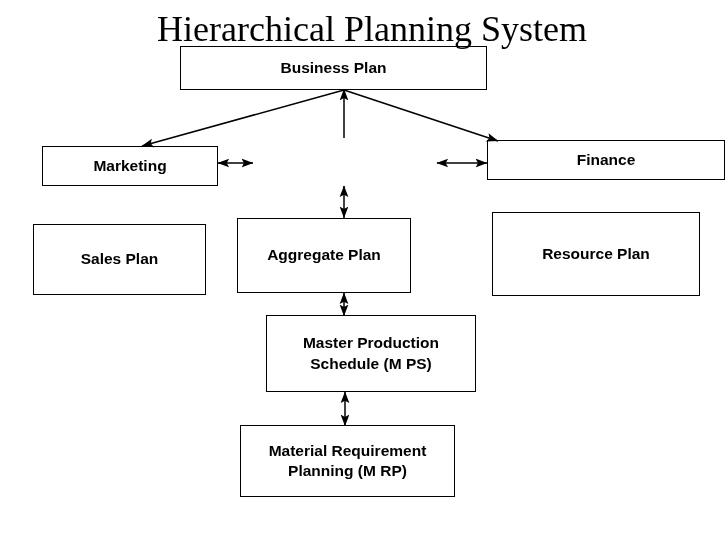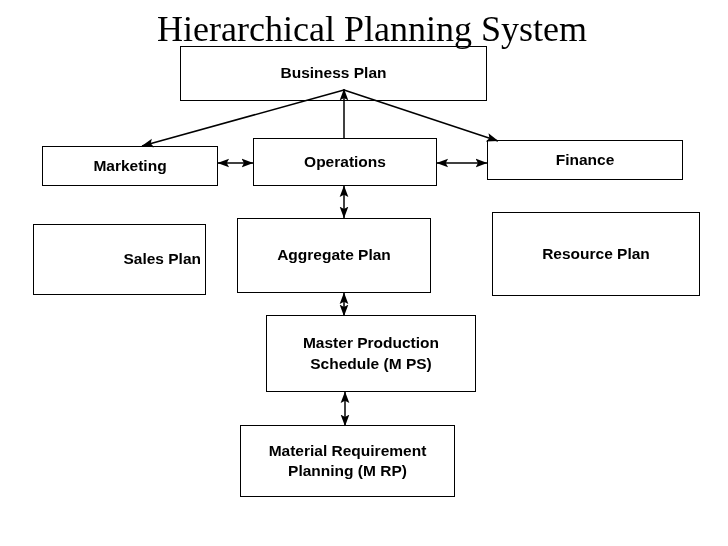--- a/index.html
+++ b/index.html
@@ -66,41 +66,38 @@
     fill: none;
   }
 </style>
 </head>
 <body>
 
 <div id="canvas">
 
   <div id="title">Hierarchical Planning System</div>
 
-  <div class="node" style="left:180px; top:46px; width:307px; height:55px;">
+  <div class="node" style="left:180px; top:46px; width:307px; height:44px;">
     <span class="label">Business Plan</span>
   </div>
 
   <div class="node" style="left:42px; top:146px; width:176px; height:40px;">
     <span class="label">Marketing</span>
   </div>
 
-  <div class="node" style="left:253px; top:138px; width:184px; height:48px;">
-    <span class="label">Operations</span>
-  </div>
 
-  <div class="node" style="left:487px; top:140px; width:196px; height:40px;">
+  <div class="node" style="left:487px; top:140px; width:238px; height:40px;">
     <span class="label">Finance</span>
   </div>
 
-  <div class="node" style="left:33px; top:224px; width:173px; height:71px;text-align:right;">
+  <div class="node" style="left:33px; top:224px; width:173px; height:71px;">
     <span class="label">Sales Plan</span>
   </div>
 
-  <div class="node" style="left:237px; top:218px; width:194px; height:75px;">
+  <div class="node" style="left:237px; top:218px; width:174px; height:75px;">
     <span class="label">Aggregate Plan</span>
   </div>
 
   <div class="node" style="left:492px; top:212px; width:208px; height:84px;justify-content:flex-end;">
     <span class="label">Resource Plan</span>
   </div>
 
   <div class="node" style="left:242px; top:315px; width:210px; height:77px;margin-left:24px;">
     <span class="label">Master Production Schedule (M PS)</span>
   </div>

